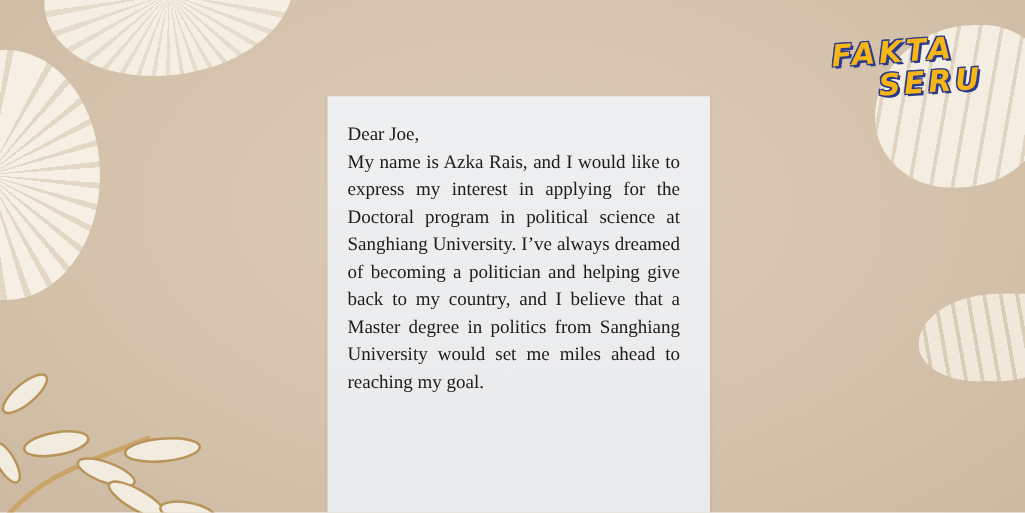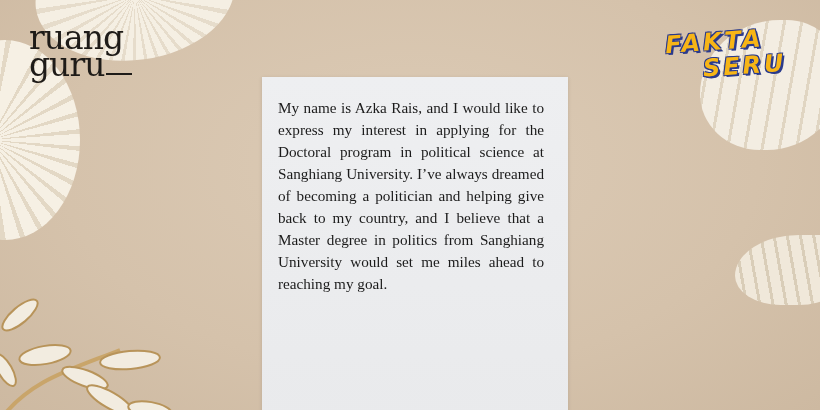--- a/index.html
+++ b/index.html
@@ -76,32 +76,26 @@
       <ellipse cx="30" cy="55" rx="22" ry="8" transform="rotate(-40 30 55)"></ellipse>
       <ellipse cx="55" cy="95" rx="26" ry="9" transform="rotate(-10 55 95)"></ellipse>
       <ellipse cx="95" cy="118" rx="24" ry="8" transform="rotate(20 95 118)"></ellipse>
       <ellipse cx="140" cy="100" rx="30" ry="9" transform="rotate(-5 140 100)"></ellipse>
       <ellipse cx="120" cy="140" rx="26" ry="8" transform="rotate(30 120 140)"></ellipse>
       <ellipse cx="15" cy="110" rx="18" ry="7" transform="rotate(60 15 110)"></ellipse>
       <ellipse cx="160" cy="150" rx="22" ry="8" transform="rotate(10 160 150)"></ellipse>
     </g>
   </svg>
 
-  <div class="logo">
-    <div>ruang</div>
-    <div class="l2">
-        <span>guru</span>
-        <span class="bar"></span>
-      </div>
-  </div>
 
   <div class="badge">
     <div>FAKTA</div>
     <div class="b2">SERU</div>
   </div>
 
   <div class="paper">
     <div class="letter">
+      <p>Dear Joe,</p>
       <p>My name is Azka Rais, and I would like to express my interest in applying for the Doctoral program in political science at Sanghiang University. I’ve always dreamed of becoming a politician and helping give back to my country, and I believe that a Master degree in politics from Sanghiang University would set me miles ahead to reaching my goal.</p>
       <div class="gap"></div>
     </div>
   </div>
 </div>
 
 </body></html>

